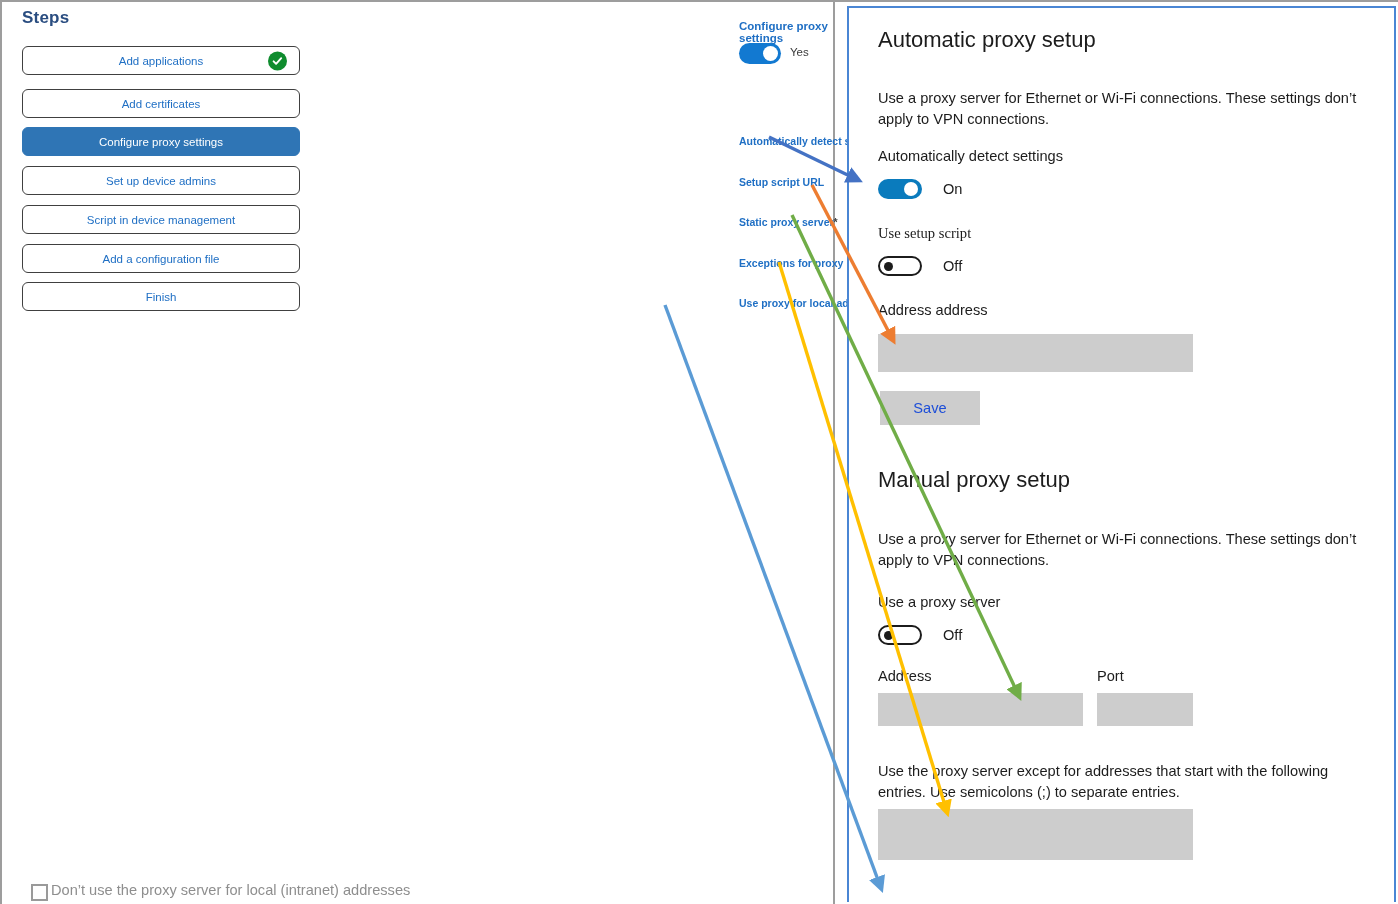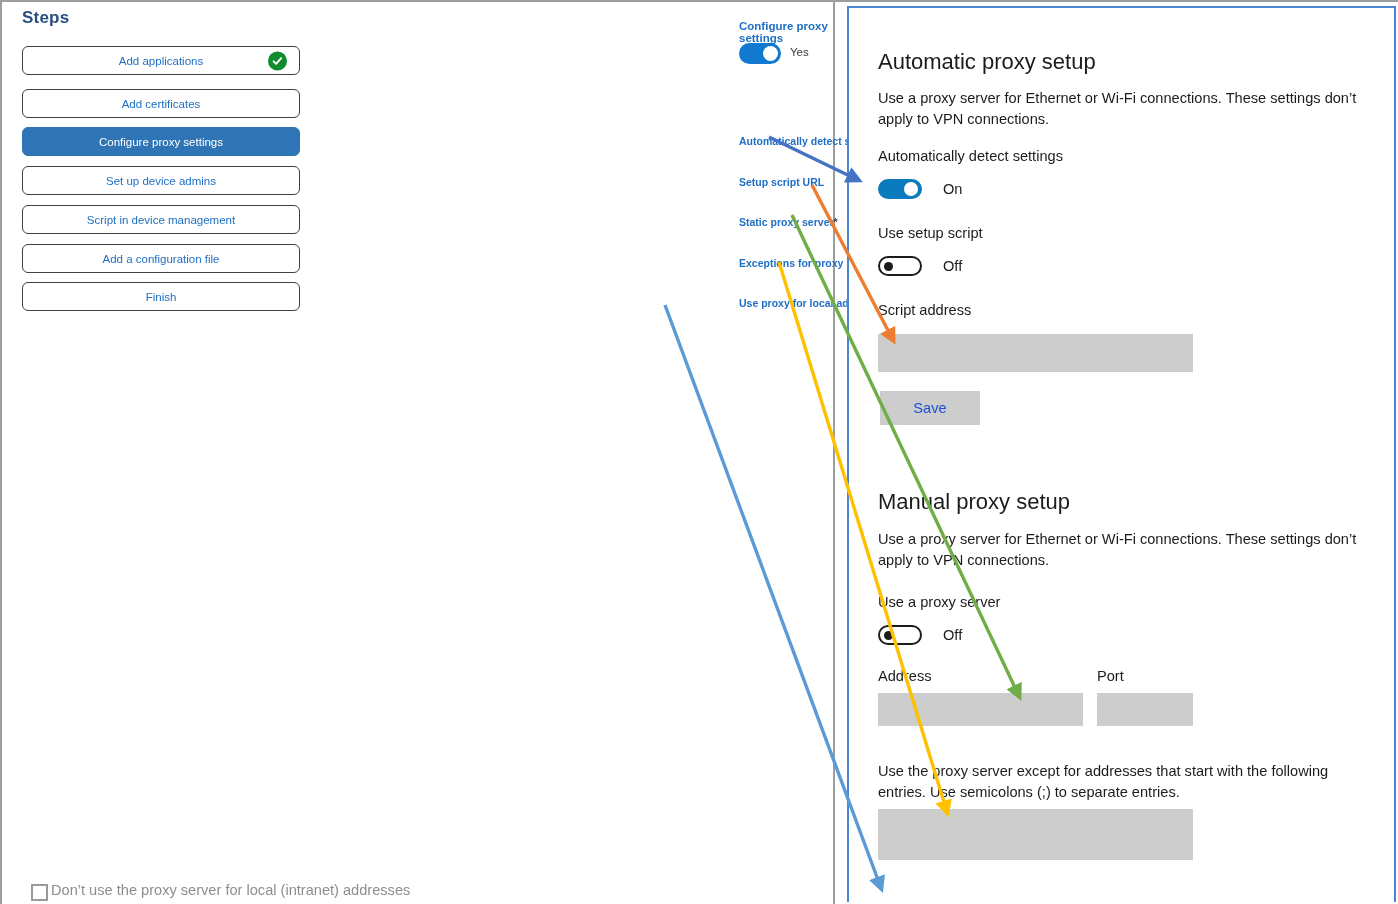--- a/index.html
+++ b/index.html
@@ -98,21 +98,21 @@
     position:absolute;left:847px;top:6px;width:548px;height:896px;
     border:2px solid #4a86d4;border-bottom:none;border-right:none;
     background:#ffffff;box-sizing:border-box;
   }
   #win-right-edge{
     position:absolute;left:1394px;top:6px;width:2px;height:896px;
     background:#4a86d4;
   }
   .w-h1{
     position:absolute;left:29px;
-    font-size:22px;color:#1c1c1c;font-weight:normal;margin-top:22px;
+    font-size:22px;color:#1c1c1c;font-weight:normal;
   }
   .w-body{
     position:absolute;left:29px;width:496px;
     font-size:14.6px;color:#1c1c1c;line-height:1.45;margin-top:12px;
   }
   .w-sub{
     position:absolute;left:29px;
     font-size:14.6px;color:#1c1c1c;
   }
   .w-toggle{
@@ -239,27 +239,27 @@
 
   <div class="w-h1" style="top:19px;">Automatic proxy setup</div>
   <div class="w-body" style="top:68px;">Use a proxy server for Ethernet or Wi-Fi connections. These settings don’t apply to VPN connections.</div>
 
   <div class="w-sub" style="top:140px;">Automatically detect settings</div>
   <div class="w-toggle on" style="top:171px;">
       <span class="k"></span>
     </div>
   <div class="w-toggle-text" style="left:94px;top:173px;">On</div>
 
-  <div class="w-sub" style="top:217px;">Use setup script</div>
+  <div class="w-sub" style="top:217px;font-family:Liberation Serif, serif;">Use setup script</div>
   <div class="w-toggle off" style="top:248px;">
       <span class="k"></span>
     </div>
   <div class="w-toggle-text" style="left:94px;top:250px;">Off</div>
 
-  <div class="w-sub" style="top:294px;">Script address</div>
+  <div class="w-sub" style="top:294px;">Address address</div>
   <div class="w-input" style="left:29px;top:326px;width:315px;height:38px;">
     <span></span>
   </div>
 
   <div class="w-save" style="left:31px;top:383px;width:100px;height:34px;">
     <span>Save</span>
   </div>
 
   <div class="w-h1" style="top:459px;">Manual proxy setup</div>
   <div class="w-body" style="top:509px;">Use a proxy server for Ethernet or Wi-Fi connections. These settings don’t apply to VPN connections.</div>

